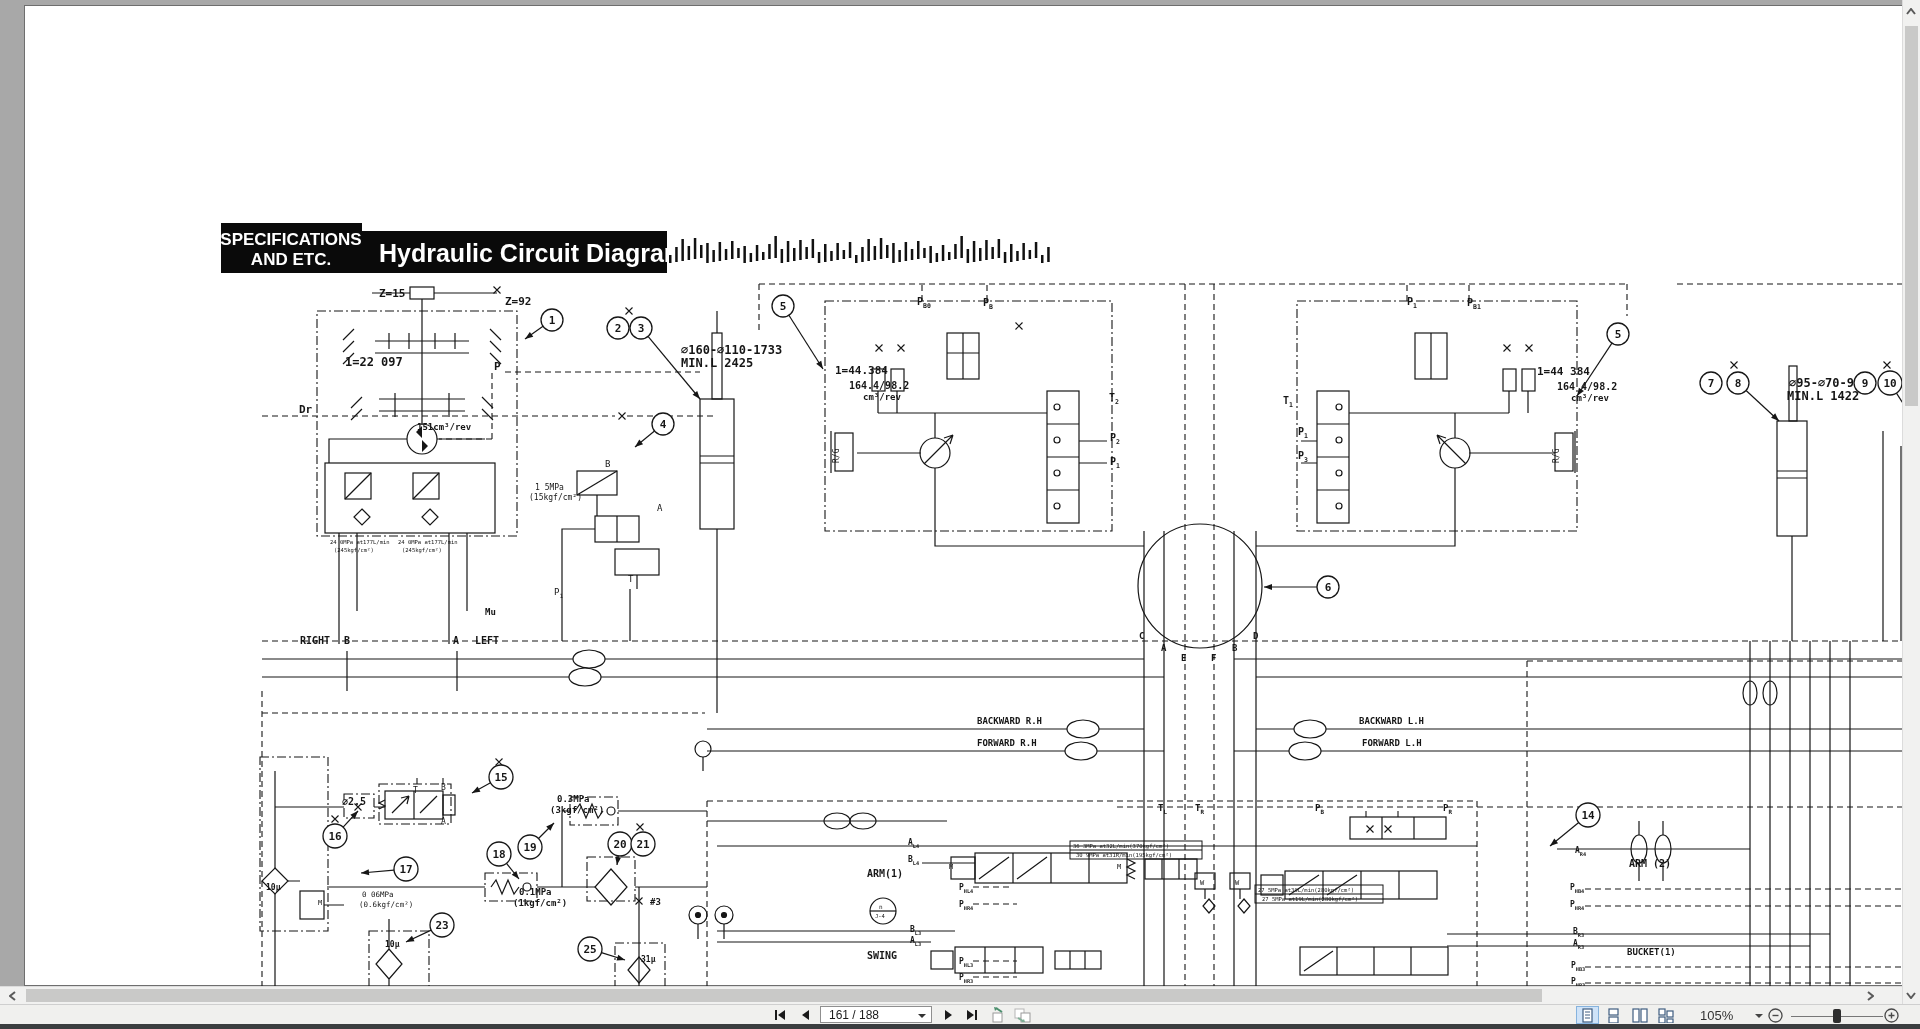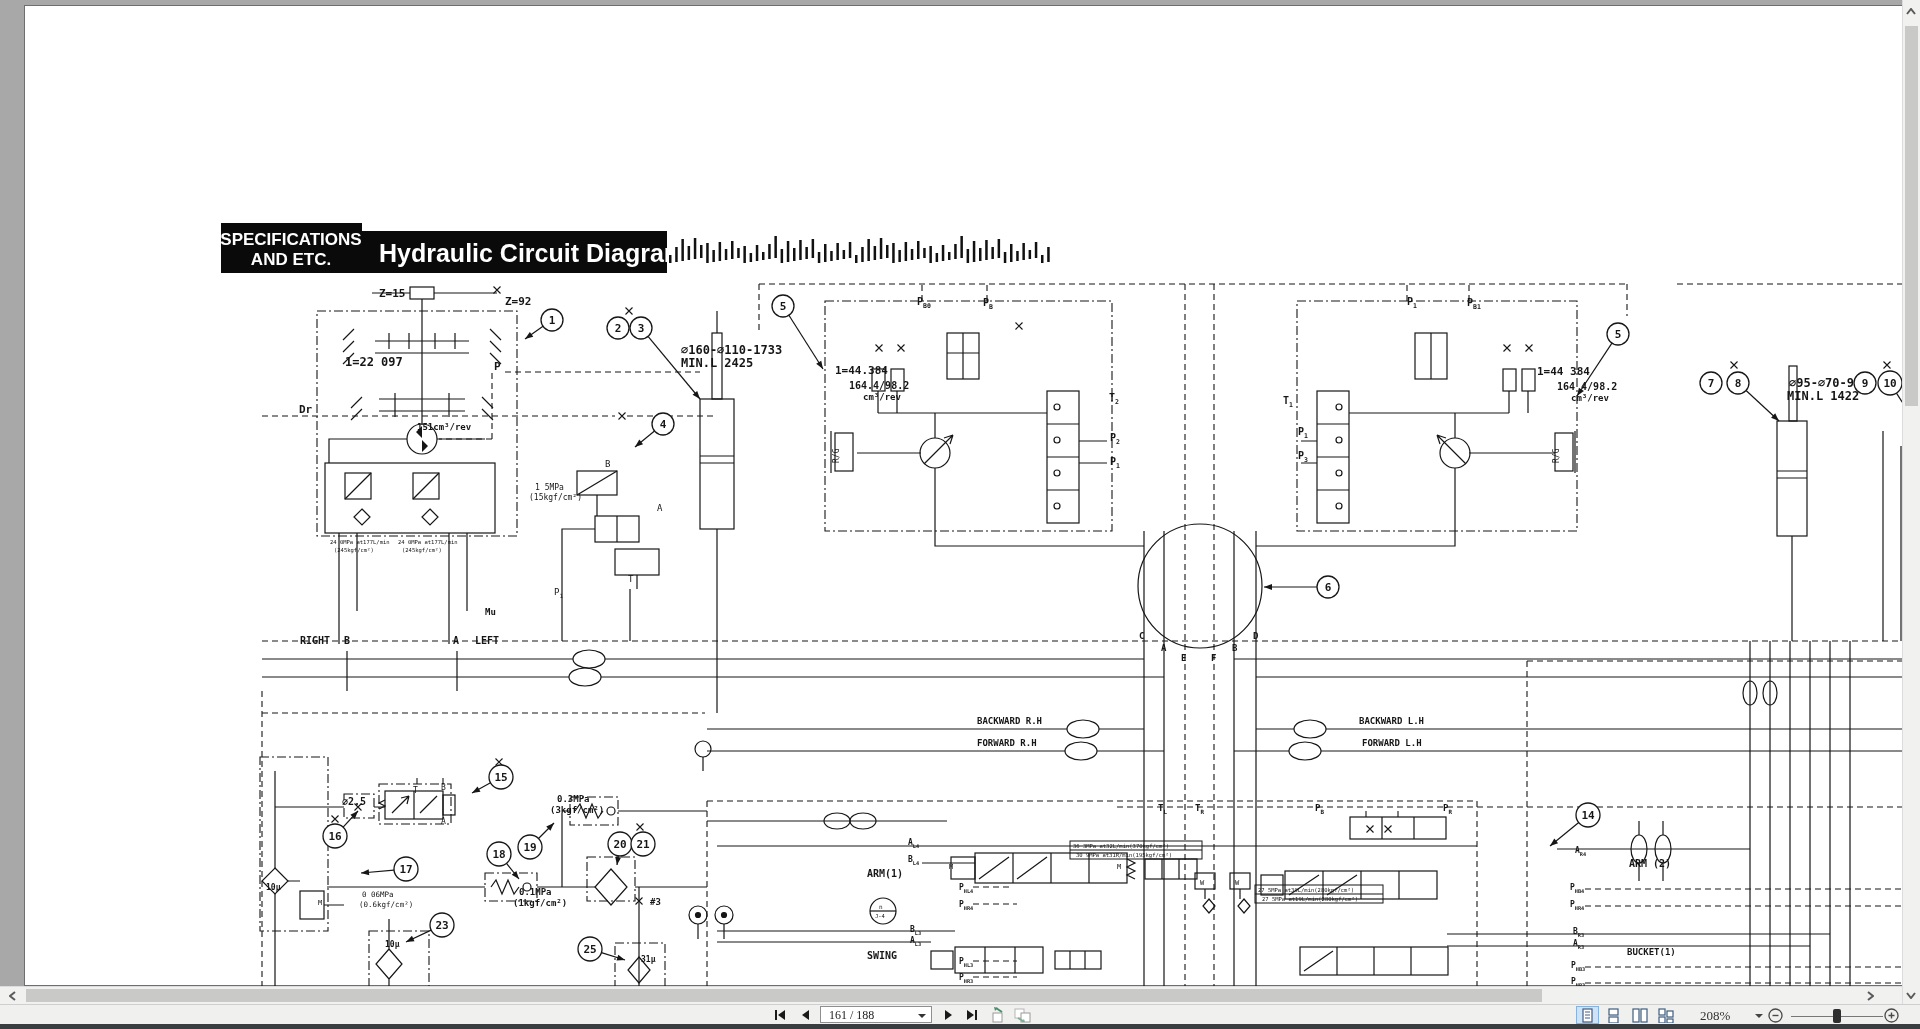--- a/index.html
+++ b/index.html
@@ -8,21 +8,21 @@
     border:1px solid #6e6e6e;box-sizing:border-box;}
   svg text{font-family:"DejaVu Sans Mono",monospace;}
   svg .hdr{font-family:"Liberation Sans",sans-serif;}
   
   .hscroll{position:absolute;left:0;top:986px;width:1902px;height:18px;background:#f1f1f0;border-top:1px solid #dcdcdc;box-sizing:border-box;}
   .hthumb{position:absolute;left:26px;top:2px;width:1516px;height:13px;background:#c9c9c8;}
   .vscroll{position:absolute;left:1902px;top:0;width:18px;height:1004px;background:#f1f1f0;border-left:1px solid #dcdcdc;box-sizing:border-box;}
   .vthumb{position:absolute;left:2px;top:26px;width:13px;height:380px;background:#c9c9c8;}
   .sbtn{position:absolute;width:16px;height:14px;display:flex;align-items:center;justify-content:center;cursor:default;}
   
-  .toolbar{position:absolute;left:0;top:1004px;width:1920px;height:20px;background:#f0f0ee;border-top:1px solid #cfcfcf;box-sizing:border-box;font-family:Liberation Serif, serif;}
+  .toolbar{position:absolute;left:0;top:1004px;width:1920px;height:20px;background:#f0f0ee;border-top:1px solid #cfcfcf;box-sizing:border-box;}
   .tbtn{position:absolute;top:2px;width:18px;height:16px;display:flex;align-items:center;justify-content:center;}
   .pagebox{position:absolute;left:820px;top:1px;width:112px;height:17px;background:#ffffff;border:1px solid #8f8f8f;
     font-size:12px;color:#1b1b1b;line-height:16px;padding-left:8px;box-sizing:border-box;}
   .pagebox .caret{position:absolute;right:5px;top:7px;width:0;height:0;border-left:4px solid transparent;border-right:4px solid transparent;border-top:4px solid #333;}
   .laybtn{position:absolute;top:1px;width:23px;height:18px;display:flex;align-items:center;justify-content:center;border:1px solid transparent;box-sizing:border-box;}
   .laybtn.sel{background:#cfe3f8;border:1px solid #86b3de;}
   .zoomtext{position:absolute;left:1700px;top:3px;font-size:13px;color:#333;}
   .zcaret{position:absolute;left:1755px;top:9px;width:0;height:0;border-left:4px solid transparent;border-right:4px solid transparent;border-top:4px solid #444;}
   .zbtn{position:absolute;top:3px;width:15px;height:15px;}
   .sliderline{position:absolute;left:1791px;top:11px;width:92px;height:1px;background:#777;}
@@ -561,21 +561,21 @@
       </svg>
   </div>
   <div class="laybtn" style="left:1654px;">
     <svg width="16" height="15">
         <rect x="1" y="1" width="6" height="6" fill="#fff" stroke="#3f5d80" stroke-width="1.2"></rect>
         <rect x="9" y="3" width="6" height="6" fill="#fff" stroke="#3f5d80" stroke-width="1.2"></rect>
         <rect x="1" y="9" width="6" height="6" fill="#fff" stroke="#3f5d80" stroke-width="1.2"></rect>
         <rect x="9" y="11" width="6" height="4" fill="#fff" stroke="#3f5d80" stroke-width="1.2"></rect>
       </svg>
   </div>
-  <div class="zoomtext">208%</div>
+  <div class="zoomtext">105%</div>
   <div class="zcaret"></div>
   <div class="zbtn" style="left:1768px;">
     <svg width="15" height="15">
         <circle cx="7.5" cy="7.5" r="6.5" fill="none" stroke="#4a4a4a" stroke-width="1.3"></circle>
         <path d="M4.5,7.5 h6" stroke="#4a4a4a" stroke-width="1.4"></path>
       </svg>
   </div>
   <div class="sliderline"></div>
   <div class="sliderhandle"></div>
   <div class="zbtn" style="left:1884px;">

